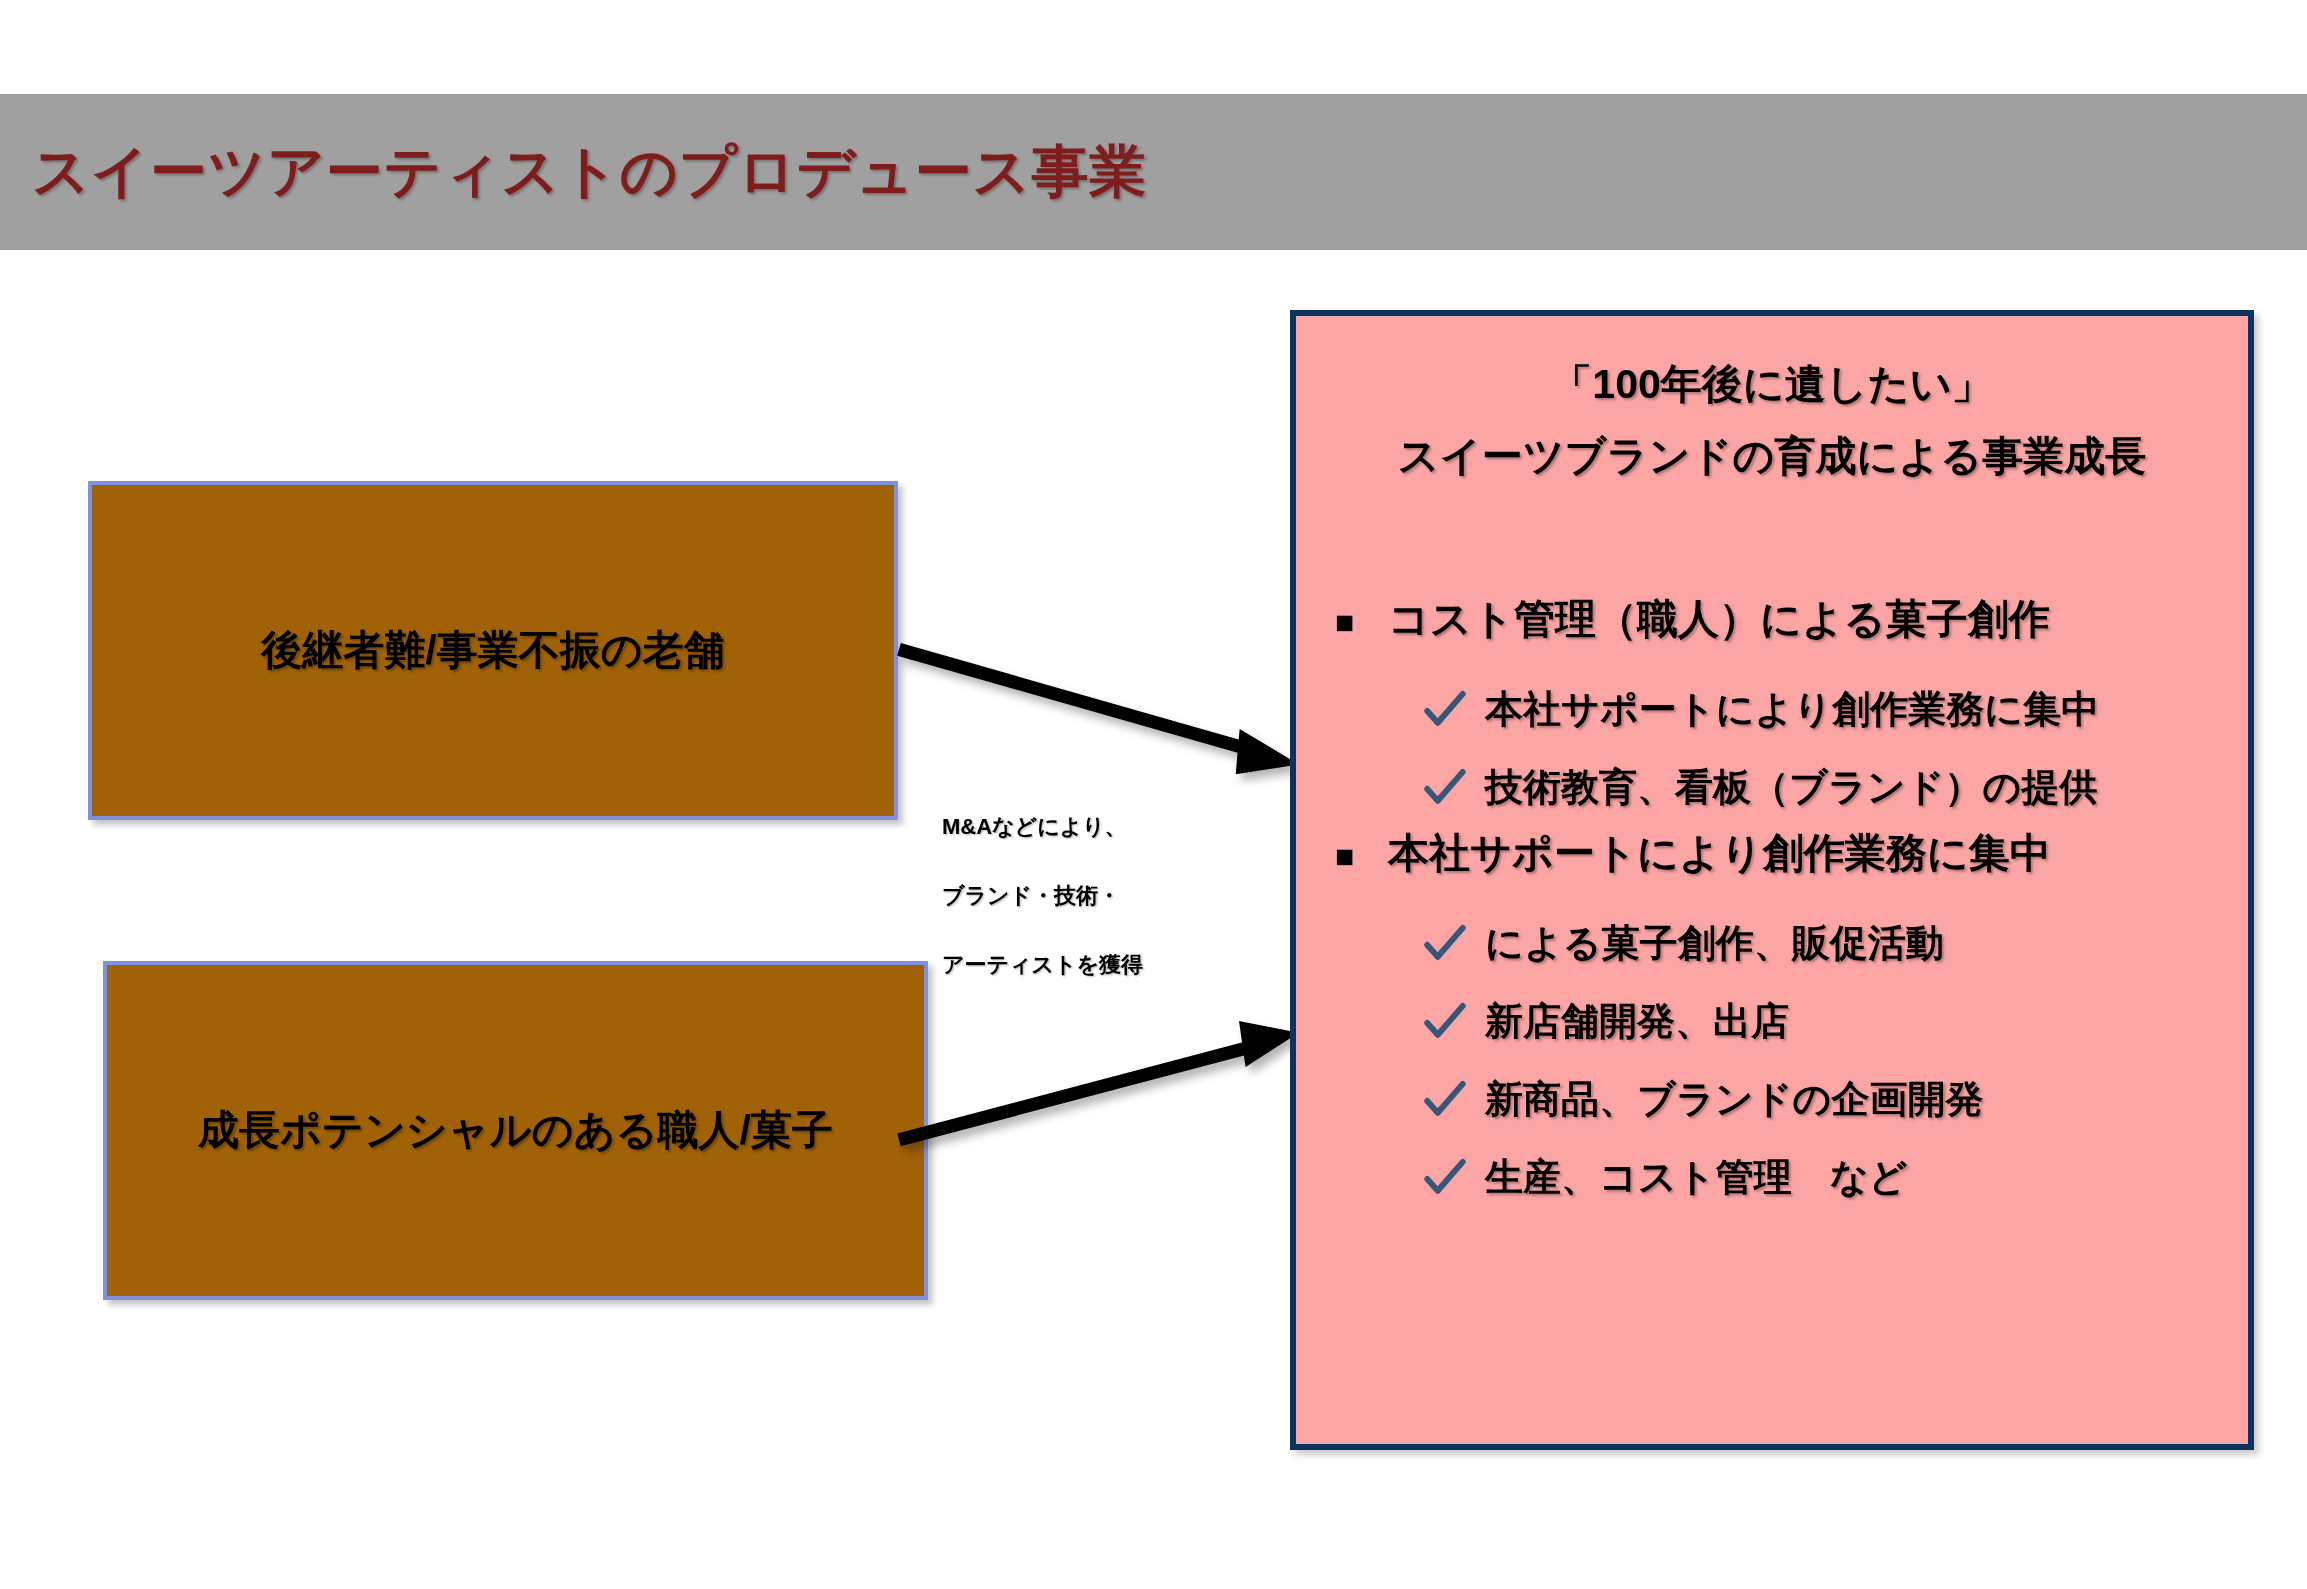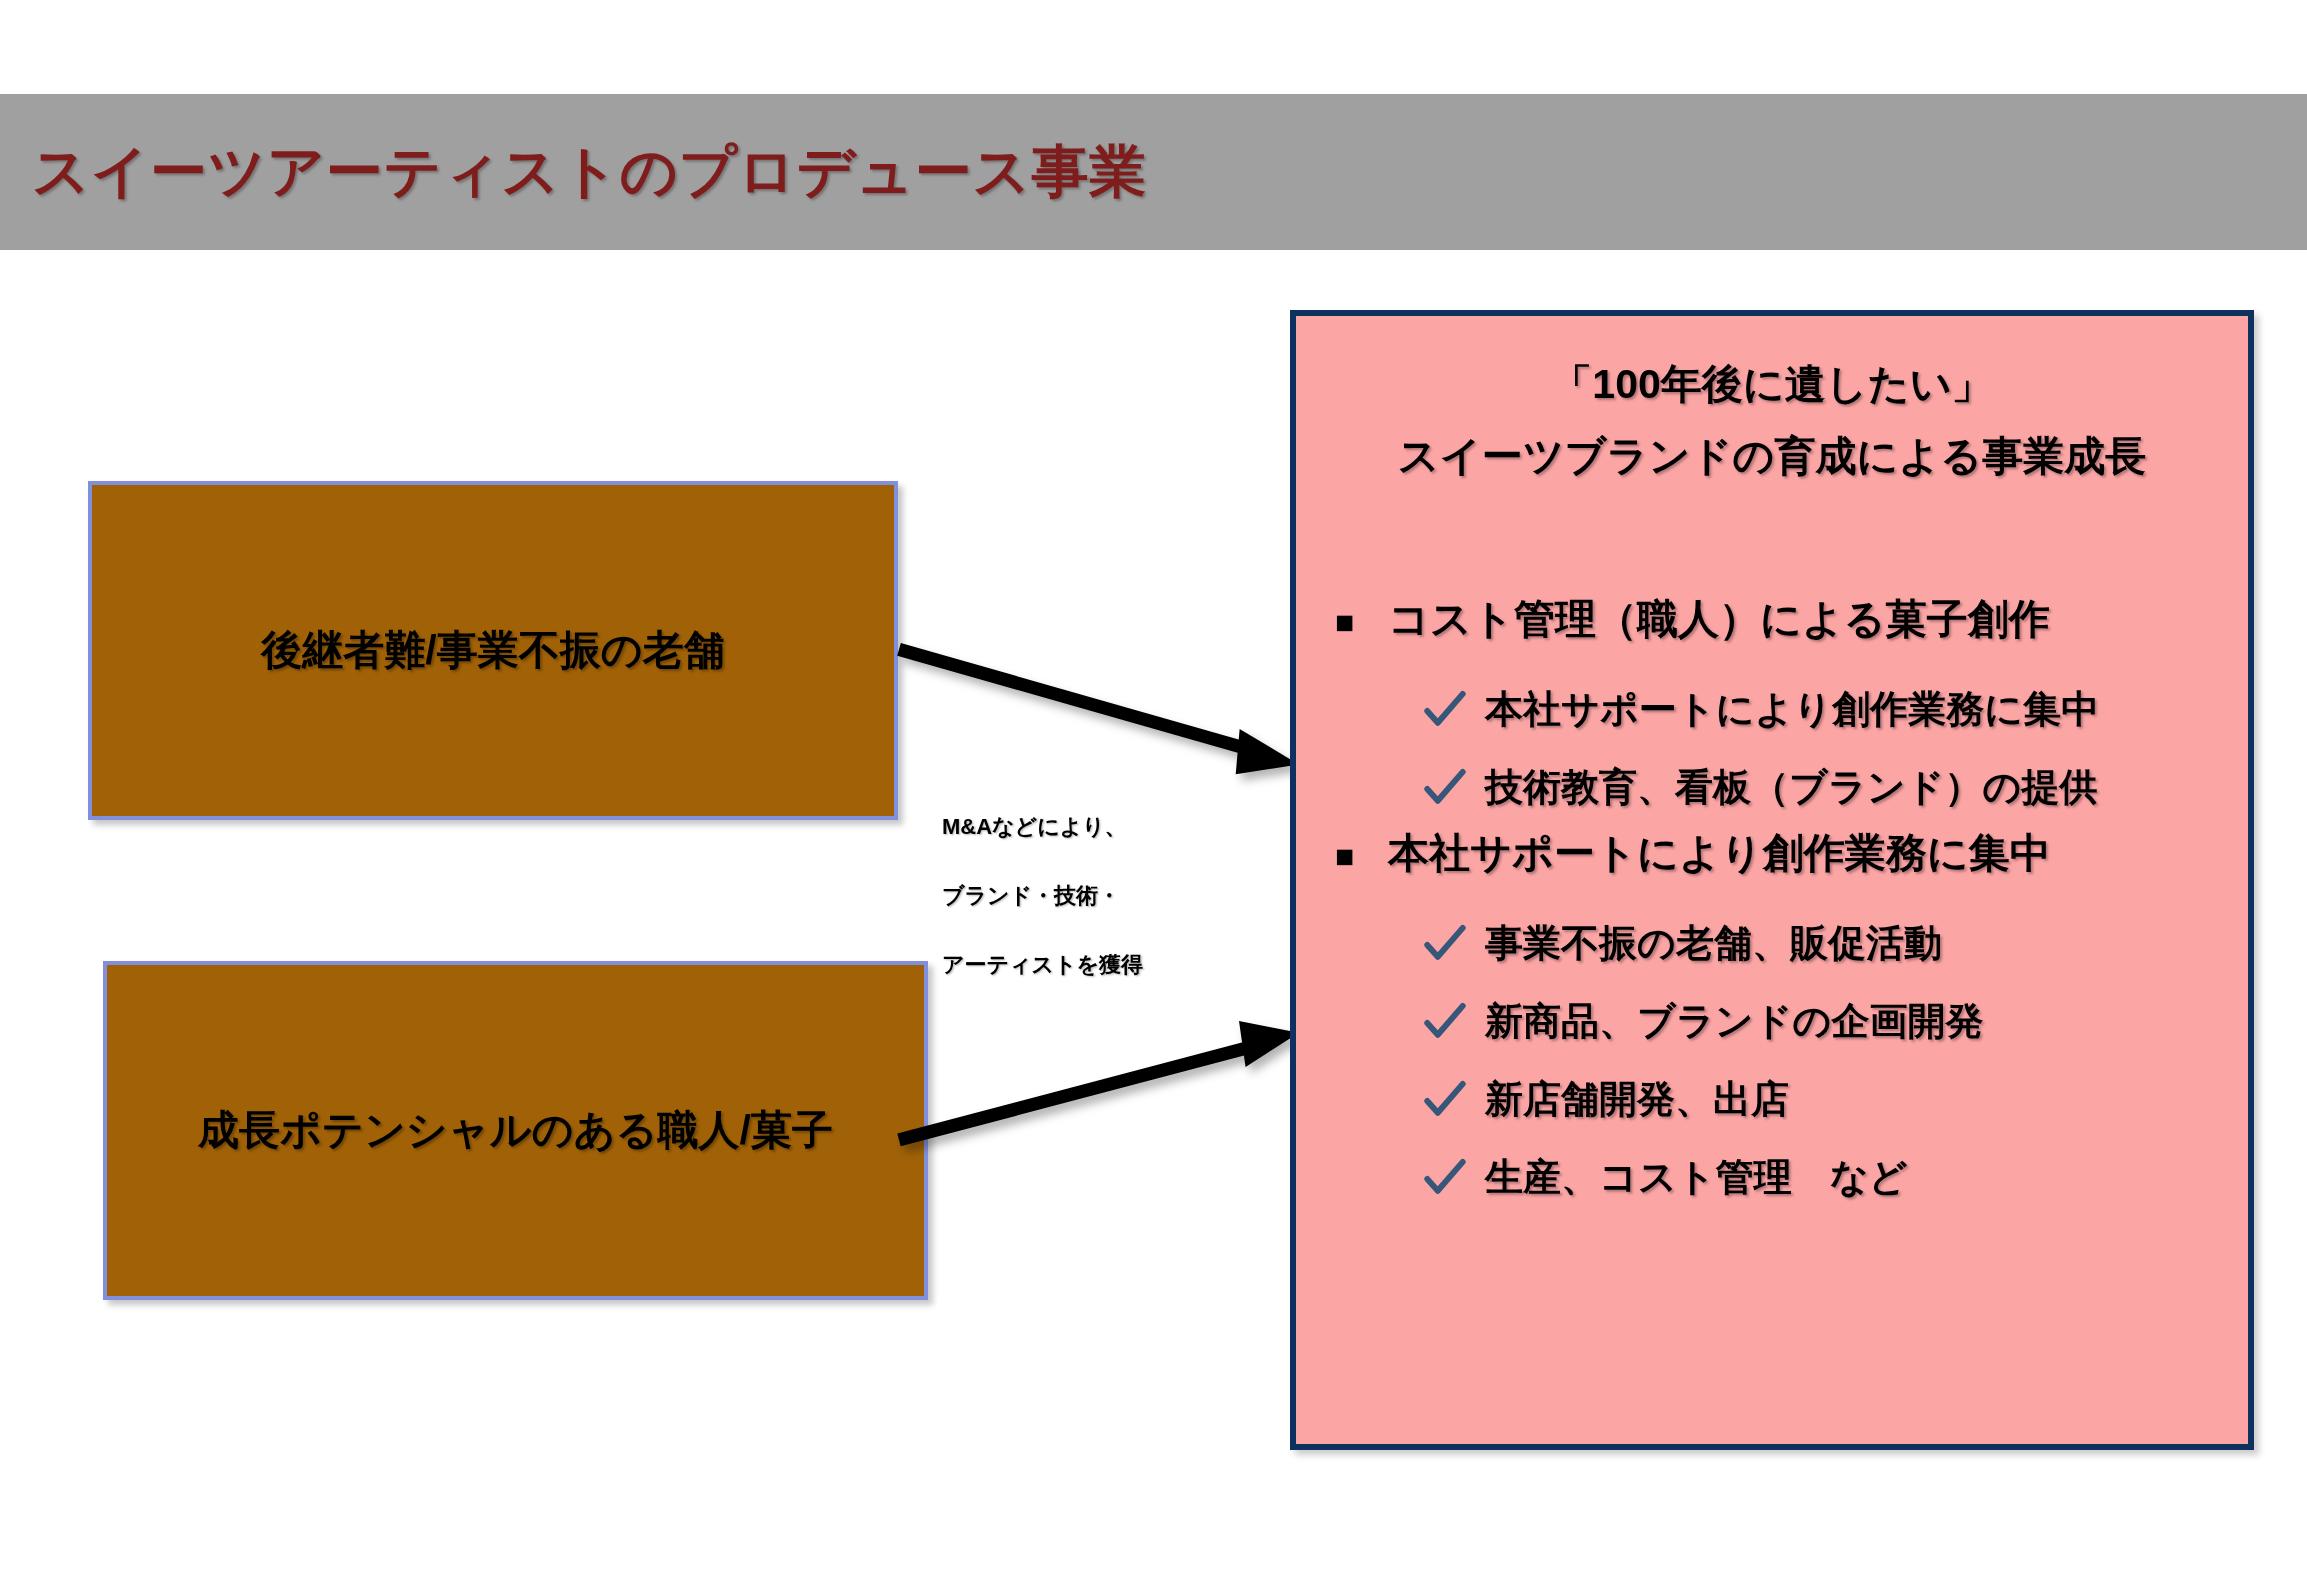--- a/index.html
+++ b/index.html
@@ -237,45 +237,45 @@
       <span class="lvl1-marker">■</span>
       <span class="lvl1-label">本社サポートにより創作業務に集中</span>
     </div>
 
     <div class="lvl2-item">
       <span class="lvl2-marker">
         <svg width="46" height="46" viewBox="0 0 70 70">
           <path d="M8 38 L24 56 L62 12" fill="none" stroke="#36567a" stroke-width="9" stroke-linecap="round" stroke-linejoin="round"></path>
         </svg>
       </span>
-      <span class="lvl2-label">事業不振の老舗、販促活動</span>
+      <span class="lvl2-label">による菓子創作、販促活動</span>
+    </div>
+
+    <div class="lvl2-item">
+      <span class="lvl2-marker">
+        <svg width="46" height="46" viewBox="0 0 70 70">
+          <path d="M8 38 L24 56 L62 12" fill="none" stroke="#36567a" stroke-width="9" stroke-linecap="round" stroke-linejoin="round"></path>
+        </svg>
+      </span>
+      <span class="lvl2-label">新店舗開発、出店</span>
     </div>
 
     <div class="lvl2-item">
       <span class="lvl2-marker">
         <svg width="46" height="46" viewBox="0 0 70 70">
           <path d="M8 38 L24 56 L62 12" fill="none" stroke="#36567a" stroke-width="9" stroke-linecap="round" stroke-linejoin="round"></path>
         </svg>
       </span>
       <span class="lvl2-label">新商品、ブランドの企画開発</span>
     </div>
 
     <div class="lvl2-item">
       <span class="lvl2-marker">
         <svg width="46" height="46" viewBox="0 0 70 70">
           <path d="M8 38 L24 56 L62 12" fill="none" stroke="#36567a" stroke-width="9" stroke-linecap="round" stroke-linejoin="round"></path>
         </svg>
       </span>
-      <span class="lvl2-label">新店舗開発、出店</span>
-    </div>
-
-    <div class="lvl2-item">
-      <span class="lvl2-marker">
-        <svg width="46" height="46" viewBox="0 0 70 70">
-          <path d="M8 38 L24 56 L62 12" fill="none" stroke="#36567a" stroke-width="9" stroke-linecap="round" stroke-linejoin="round"></path>
-        </svg>
-      </span>
       <span class="lvl2-label">生産、コスト管理　など</span>
     </div>
 
   </div>
 </div>
 
 
 </body></html>

